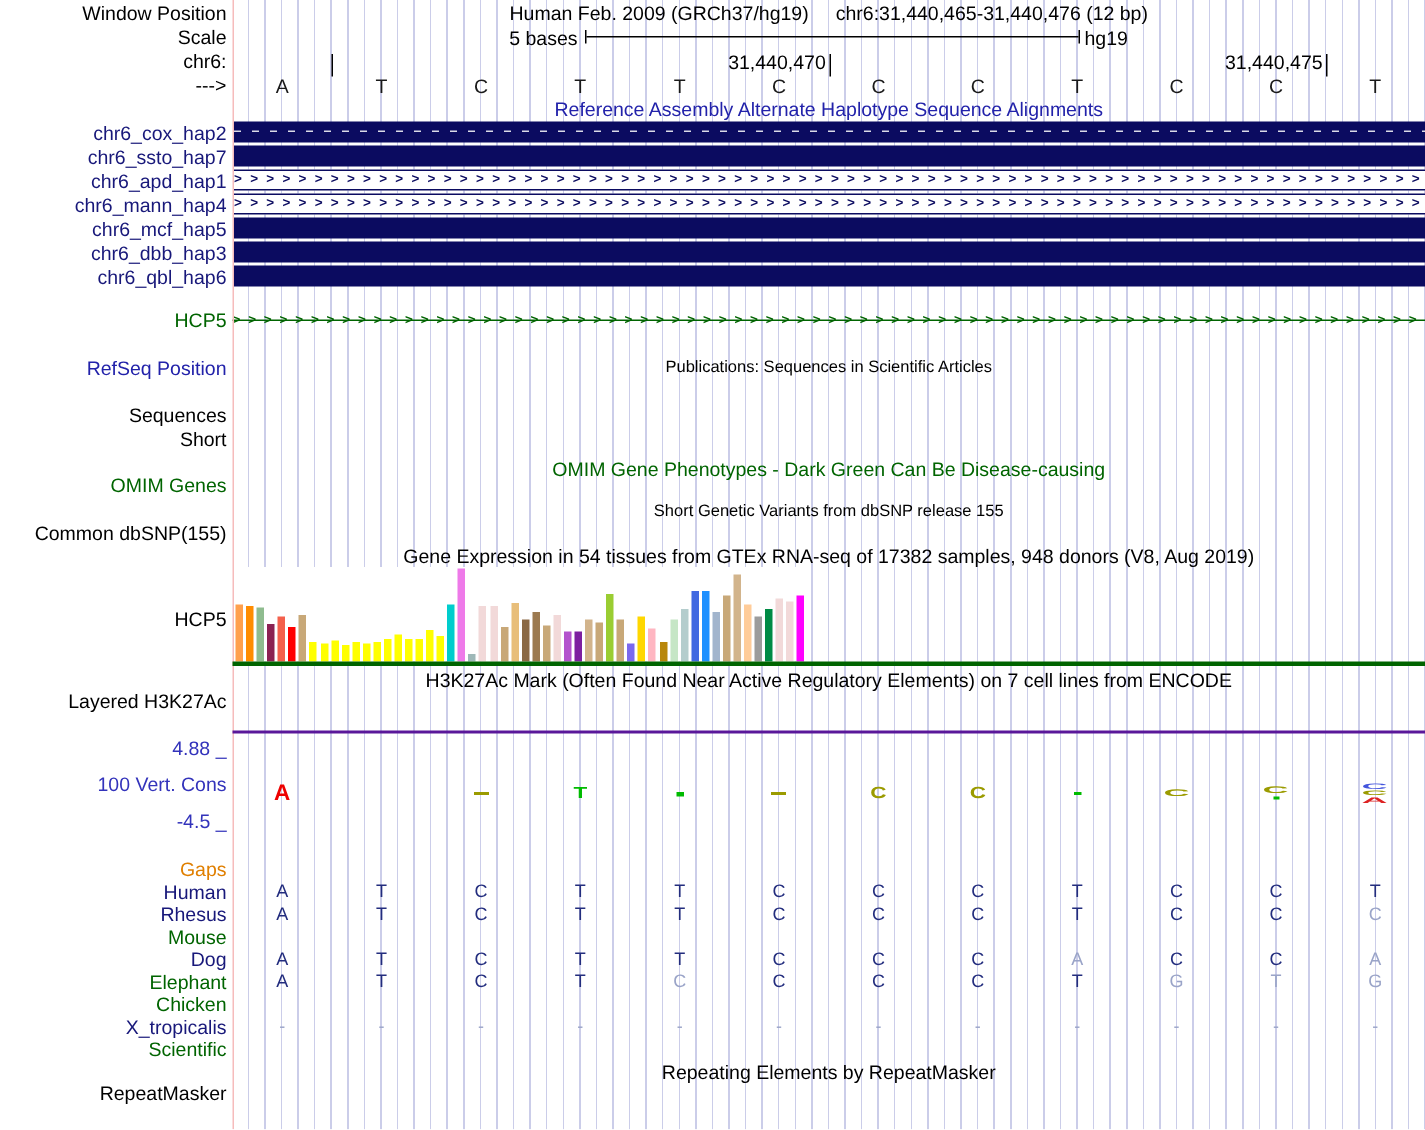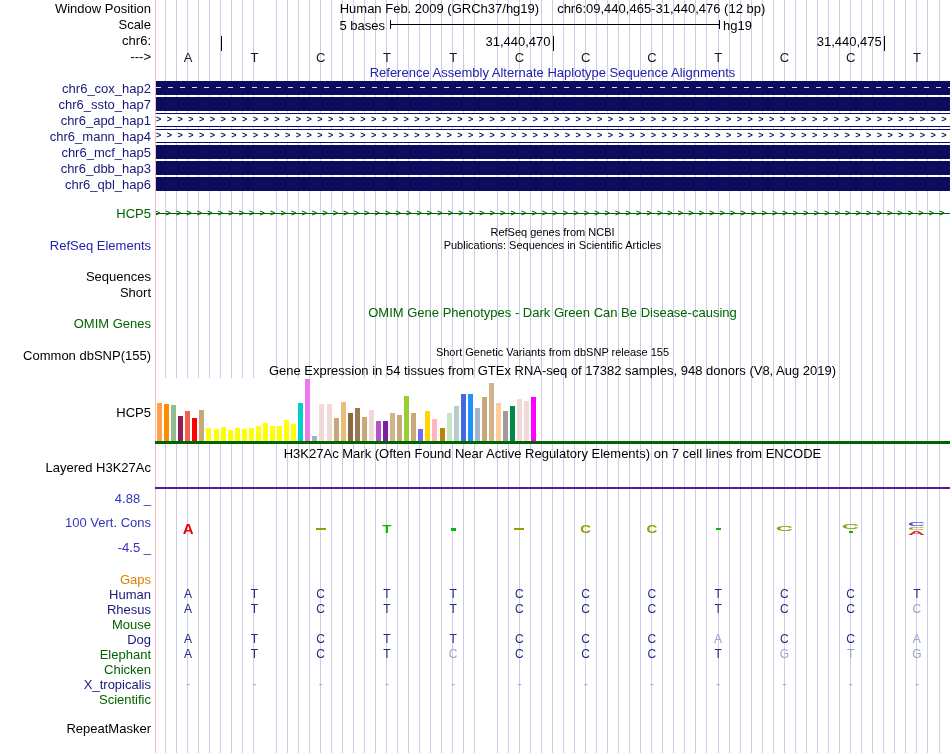--- a/index.html
+++ b/index.html
@@ -45,21 +45,21 @@
   .consletter{display:block;font-weight:bold;font-size:15px;line-height:11px;height:11px}
 </style>
 </head>
 <body>
 
 <div class="canvas">
   <div class="grid"></div>
   <div class="edge"></div>
 
   <div class="lbl" style="top:2px">Window Position</div>
-  <div class="title" style="top:2px"><span>Human Feb. 2009 (GRCh37/hg19)</span><span style="display:inline-block;width:18px"></span><span>chr6:09,440,465-31,440,476 (12 bp)</span></div>
+  <div class="title" style="top:2px"><span>Human Feb. 2009 (GRCh37/hg19)</span><span style="display:inline-block;width:18px"></span><span>chr6:31,440,465-31,440,476 (12 bp)</span></div>
 
   <div class="lbl" style="top:18px">Scale</div>
   <div class="ticklabel" style="left:217px;top:18px;width:168px">5 bases</div>
   <div class="scalebar" style="left:390px;top:20px;width:328px"></div>
   <div class="ticklabel" style="left:723px;top:18px;width:60px;text-align:left">hg19</div>
 
   <div class="lbl" style="top:34px">chr6:</div>
   <div id="ruler">
       <div class="tick" style="left: 221.25px; top: 36px;"></div>
       <div class="tick" style="left: 552.5px; top: 36px;"></div>
@@ -98,29 +98,28 @@
   <div class="lbl navy" style="top:146px">chr6_mcf_hap5</div>
   <div class="track solid" style="top:145px"></div>
   <div class="lbl navy" style="top:162px">chr6_dbb_hap3</div>
   <div class="track solid" style="top:161px"></div>
   <div class="lbl navy" style="top:178px">chr6_qbl_hap6</div>
   <div class="track solid" style="top:177px"></div>
 
   <div class="lbl green" style="top:207px">HCP5</div>
   <div class="arrowline js-arrow" style="top:207px">&gt;&gt;&gt;&gt;&gt;&gt;&gt;&gt;&gt;&gt;&gt;&gt;&gt;&gt;&gt;&gt;&gt;&gt;&gt;&gt;&gt;&gt;&gt;&gt;&gt;&gt;&gt;&gt;&gt;&gt;&gt;&gt;&gt;&gt;&gt;&gt;&gt;&gt;&gt;&gt;&gt;&gt;&gt;&gt;&gt;&gt;&gt;&gt;&gt;&gt;&gt;&gt;&gt;&gt;&gt;&gt;&gt;&gt;&gt;&gt;&gt;&gt;&gt;&gt;&gt;&gt;&gt;&gt;&gt;&gt;&gt;&gt;&gt;&gt;&gt;&gt;&gt;&gt;&gt;&gt;</div>
 
-  <div class="title small" style="top:226px">RefSeq genes from NCBI</div>
-  <div class="lbl" style="top:239px;color:#2222aa">RefSeq Elements</div>
+  <div class="lbl" style="top:239px;color:#2222aa">RefSeq Position</div>
   <div class="title small" style="top:239px">Publications: Sequences in Scientific Articles</div>
   <div class="lbl" style="top:270px">Sequences</div>
   <div class="lbl" style="top:286px">Short</div>
 
   <div class="title green" style="top:306px">OMIM Gene Phenotypes - Dark Green Can Be Disease-causing</div>
   <div class="lbl green" style="top:317px">OMIM Genes</div>
-  <div class="title small" style="top:346px">Short Genetic Variants from dbSNP release 155</div>
+  <div class="title small" style="top:335px">Short Genetic Variants from dbSNP release 155</div>
   <div class="lbl" style="top:349px">Common dbSNP(155)</div>
 
   <div class="title" style="top:364px">Gene Expression in 54 tissues from GTEx RNA-seq of 17382 samples, 948 donors (V8, Aug 2019)</div>
   <div class="lbl" style="top:406px">HCP5</div>
   <div id="gtex-bars" class="gtexbox">
       <div class="gbar" style="height: 38px; background: rgb(255, 160, 77);"></div>
       <div class="gbar" style="height: 37px; background: rgb(255, 140, 0);"></div>
       <div class="gbar" style="height: 36px; background: rgb(143, 188, 143);"></div>
       <div class="gbar" style="height: 25px; background: rgb(139, 34, 82);"></div>
       <div class="gbar" style="height: 30px; background: rgb(244, 96, 76);"></div>
@@ -298,14 +297,15 @@
         <div class="cell lt" style="left: 397.5px;">-</div>
         <div class="cell lt" style="left: 463.75px;">-</div>
         <div class="cell lt" style="left: 530px;">-</div>
         <div class="cell lt" style="left: 596.25px;">-</div>
         <div class="cell lt" style="left: 662.5px;">-</div>
         <div class="cell lt" style="left: 728.75px;">-</div>
       </div>
       <div class="lbl green" style="top: 693px;">Scientific</div>
     </div>
 
+  <div class="title" style="top:708px">Repeating Elements by RepeatMasker</div>
   <div class="lbl" style="top:722px">RepeatMasker</div>
 </div>
 
 </body></html>

